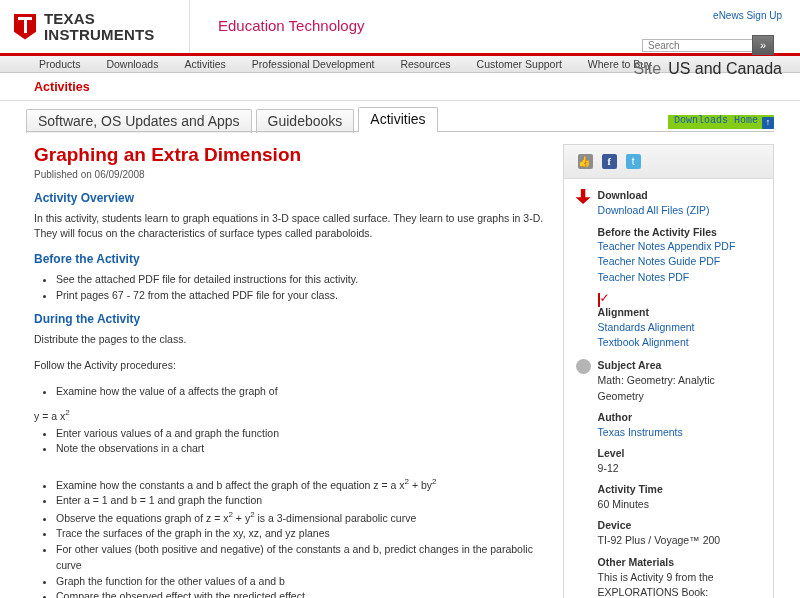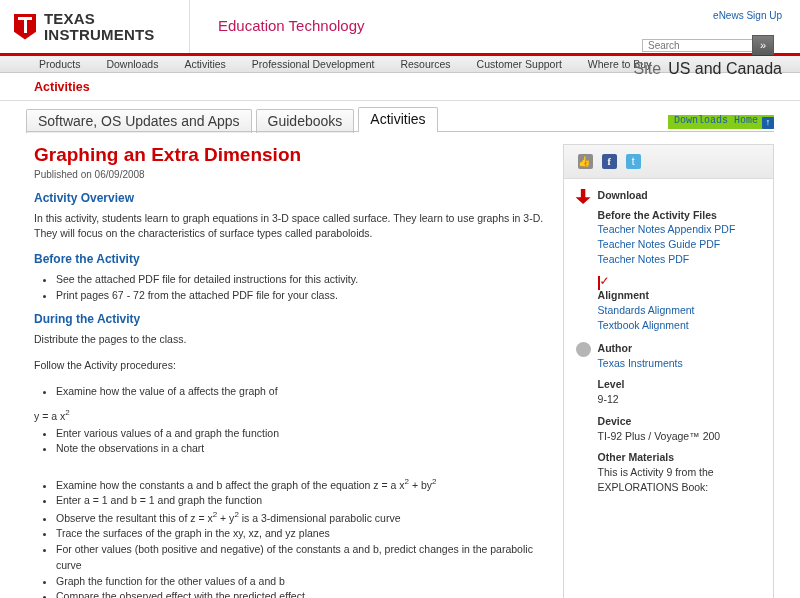--- a/index.html
+++ b/index.html
@@ -422,65 +422,74 @@
     <ul class="bullets">
       <li>Enter various values of a and graph the function</li>
       <li>Note the observations in a chart</li>
     </ul>
 
     <div class="gap"></div>
 
     <ul class="bullets">
       <li><span>Examine how the constants a and b affect the graph of the equation z = a x</span><sup>2</sup><span> + by</span><sup>2</sup></li>
       <li>Enter a = 1 and b = 1 and graph the function</li>
-      <li><span>Observe the resultant this of z = x</span><sup>2</sup><span> + y</span><sup>2</sup><span> is a 3-dimensional parabolic curve</span></li>
+      <li><span>Observe the equations graph of z = x</span><sup>2</sup><span> + y</span><sup>2</sup><span> is a 3-dimensional parabolic curve</span></li>
       <li>Trace the surfaces of the graph in the xy, xz, and yz planes</li>
       <li>For other values (both positive and negative) of the constants a and b, predict changes in the parabolic curve</li>
       <li>Graph the function for the other values of a and b</li>
       <li>Compare the observed effect with the predicted effect</li>
     </ul>
 
   </div>
 
   <div class="side-col">
     <div class="social-bar">
       <span class="sicon thumb">👍</span>
       <span class="sicon fb">f</span>
       <span class="sicon tw">t</span>
     </div>
 
     <div class="side-body">
 
       <div class="side-row">
         <span class="side-ico ico-download"></span>
         <div class="side-h">Download</div>
+        <a class="side-link">Download All Files (ZIP)</a>
         <div class="side-sub">Before the Activity Files</div>
         <a class="side-link">Teacher Notes Appendix PDF</a>
         <a class="side-link">Teacher Notes Guide PDF</a>
         <a class="side-link">Teacher Notes PDF</a>
       </div>
 
       <div class="side-row">
         <span class="side-ico ico-align"></span>
         <div class="side-h">Alignment</div>
         <a class="side-link">Standards Alignment</a>
         <a class="side-link">Textbook Alignment</a>
       </div>
 
       <div class="side-row">
         <span class="side-ico ico-author"></span>
+        <div class="side-block">
+          <div class="side-h">Subject Area</div>
+          <div class="side-txt">Math: Geometry: Analytic Geometry</div>
+        </div>
         <div class="side-block">
           <div class="side-h">Author</div>
           <a class="side-link">Texas Instruments</a>
         </div>
         <div class="side-block">
           <div class="side-h">Level</div>
           <div class="side-txt">9-12</div>
         </div>
         <div class="side-block">
+          <div class="side-h">Activity Time</div>
+          <div class="side-txt">60 Minutes</div>
+        </div>
+        <div class="side-block">
           <div class="side-h">Device</div>
           <div class="side-txt">TI-92 Plus / Voyage™ 200</div>
         </div>
         <div class="side-block">
           <div class="side-h">Other Materials</div>
           <div class="side-txt">This is Activity 9 from the EXPLORATIONS Book:</div>
 
         </div>
       </div>
 

